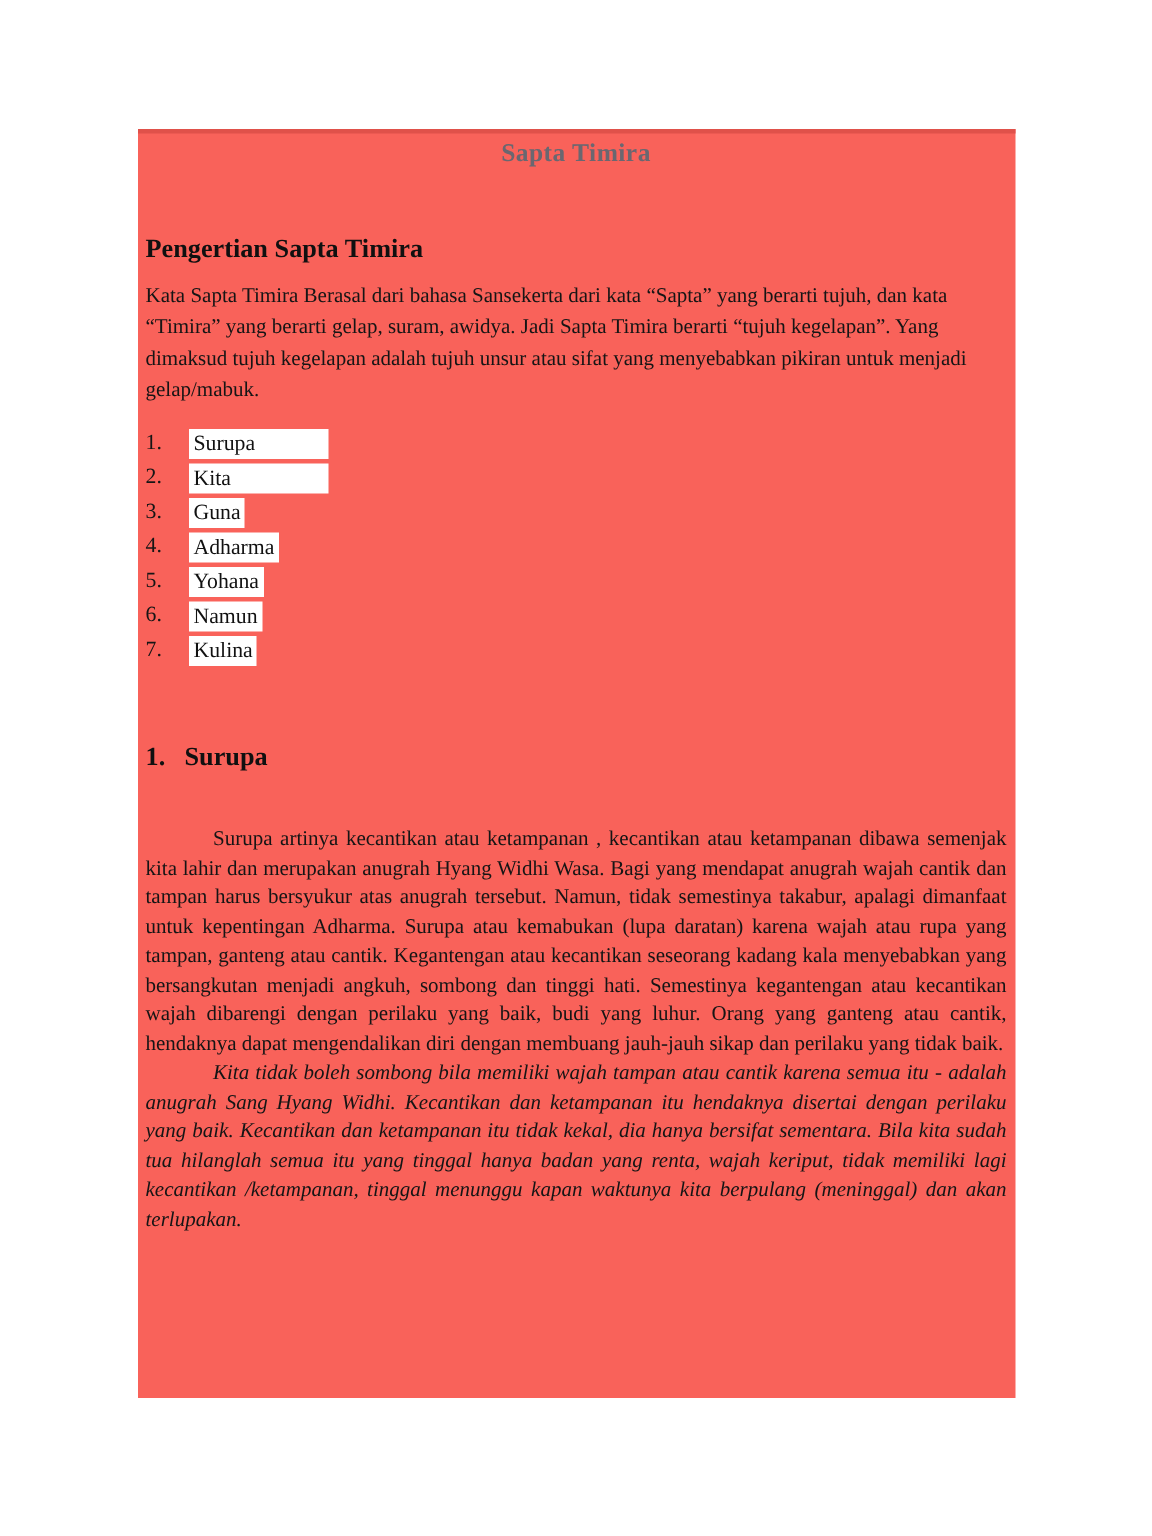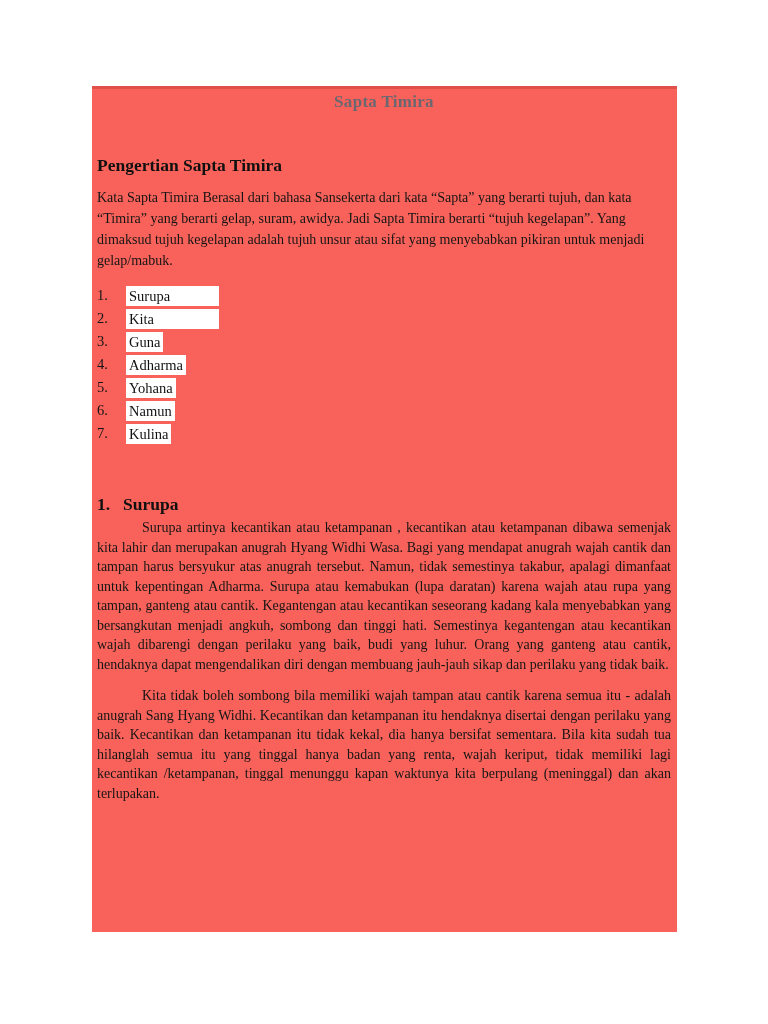--- a/index.html
+++ b/index.html
@@ -72,30 +72,30 @@
     background: #ffffff;
     color: #111111;
     height: 20px;
     line-height: 20px;
     padding: 0 3px;
     white-space: nowrap;
   }
   .list-row:nth-child(1) .list-box,
   .list-row:nth-child(2) .list-box { min-width: 87px; }
   .p-surupa1 {
-    margin-top: 2px;
+    margin-top: 34px;
     text-align: justify;
     text-indent: 45px;
     line-height: 19.5px;
   }
   .p-surupa2 {
-    margin-top: 12px;
     text-align: justify;
     text-indent: 45px;
     line-height: 19.5px;
+    font-style: italic;
   }
 </style>
 </head>
 <body>
 
 <div class="canvas">
   <div class="page">
 
     <div class="doc-title">Sapta Timira</div>
 

